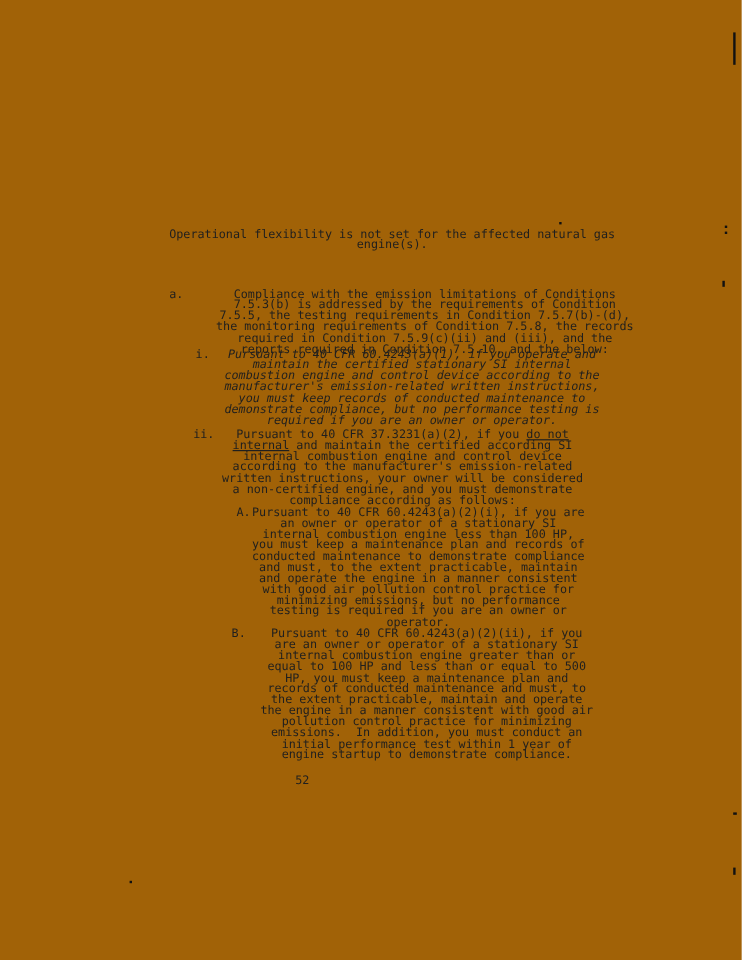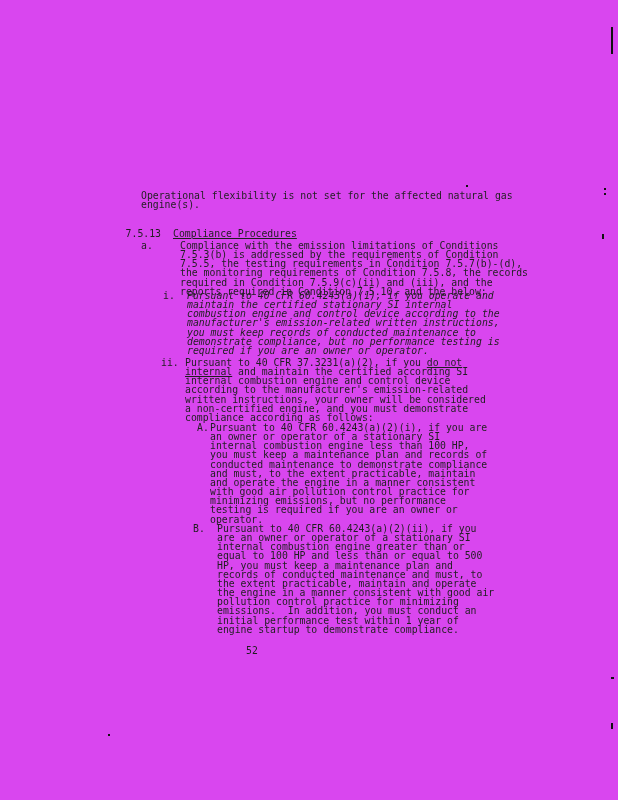--- a/index.html
+++ b/index.html
@@ -13,21 +13,22 @@
     position: relative;
     overflow: hidden;
     font-family: "DejaVu Sans Mono", "Liberation Mono", monospace;
     font-size: 9.8px;
     line-height: 9.15px;
     color: #1f1f1f;
   }
   .page {
     position: absolute;
     inset: 0;
-    background: #d946ef;
+    background: #a16207;
+    text-align: center;
   }
   .txt {
     position: absolute;
     white-space: pre;
     letter-spacing: 0;
   }
   .marker {
     position: absolute;
     white-space: pre;
   }
@@ -40,23 +41,20 @@
   }
 </style>
 </head>
 <body>
 
 <div class="page">
 
   <div class="txt" style="left:141px; top:191px;">Operational flexibility is not set for the affected natural gas
 engine(s).</div>
 
-  <div class="heading-row" style="left:102px; top:220px;">
-    <span>7.5.13</span><span class="u heading-title">Compliance Procedures</span>
-  </div>
 
   <div class="marker" style="left:141px; top:241px;">a.</div>
   <div class="txt" style="left:180px; top:241px;">Compliance with the emission limitations of Conditions
 7.5.3(b) is addressed by the requirements of Condition
 7.5.5, the testing requirements in Condition 7.5.7(b)-(d),
 the monitoring requirements of Condition 7.5.8, the records
 required in Condition 7.5.9(c)(ii) and (iii), and the
 reports required in Condition 7.5.10, and the below:</div>
 
   <div class="marker" style="left:163px; top:291px;">i.</div>

